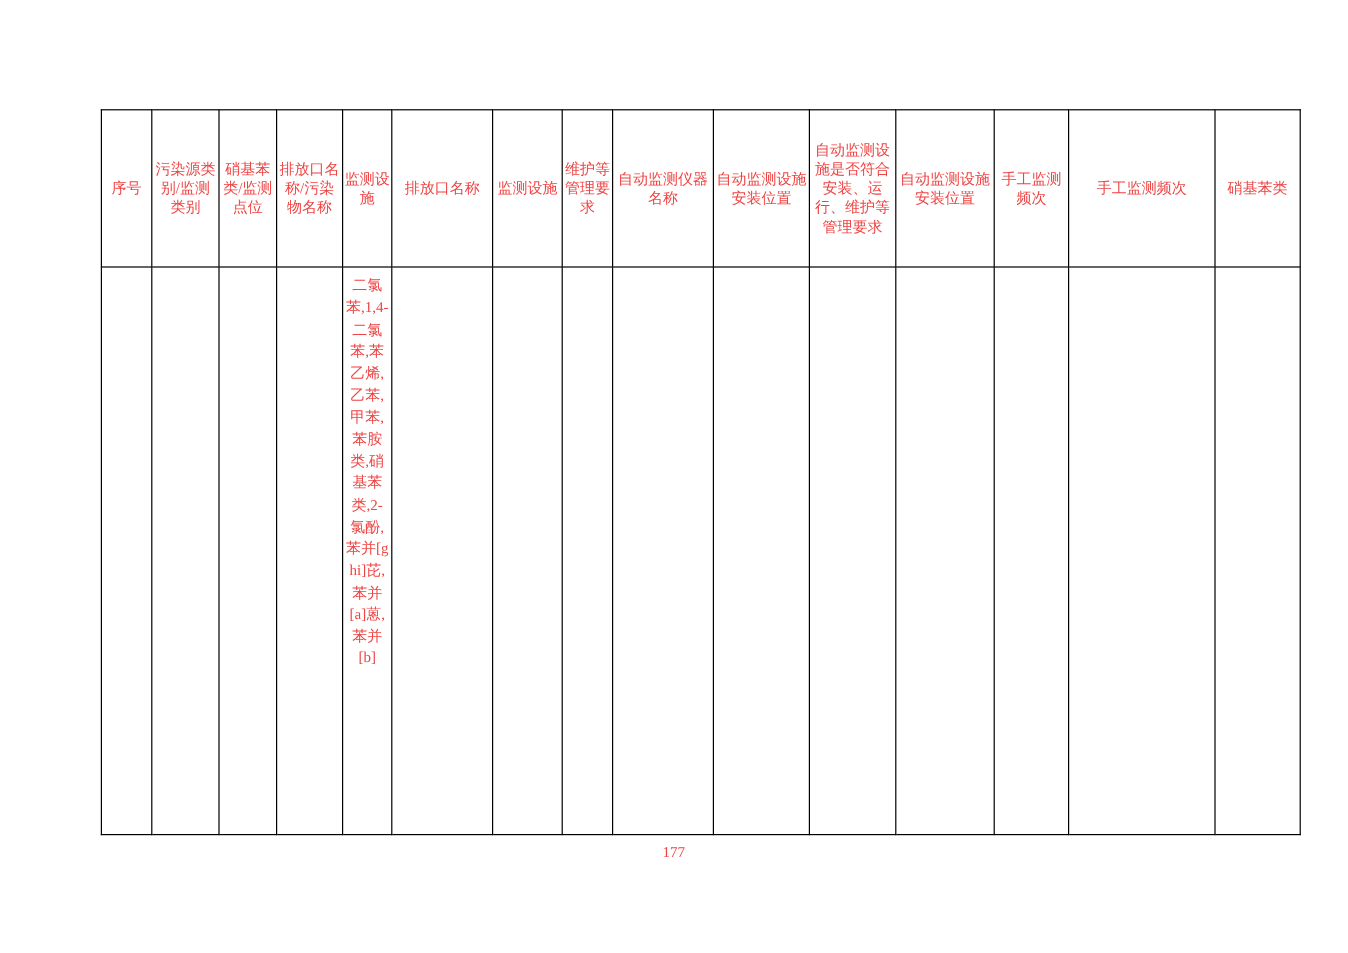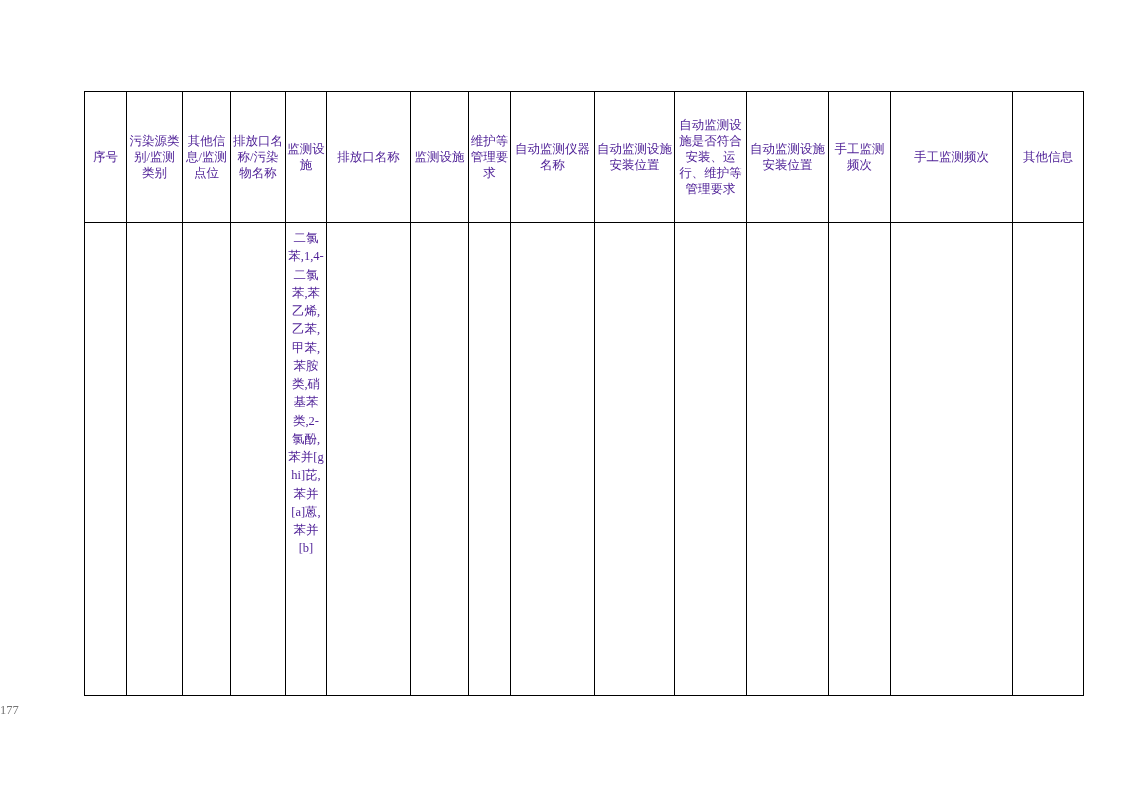--- a/index.html
+++ b/index.html
@@ -31,21 +31,21 @@
     table-layout: fixed;
   }
   table.mon-table th,
   table.mon-table td {
     border: 1px solid #000000;
     vertical-align: middle;
     text-align: center;
     font-size: 12.5px;
     line-height: 1.28;
     padding: 2px 1px;
-    color: #4c1d95;
+    color: #ef4444;
     font-family: "Liberation Serif", "DejaVu Serif", serif;
     word-break: break-all;
   }
   table.mon-table thead th {
     height: 126px;
     font-weight: normal;
   }
   table.mon-table tbody td {
     height: 468px;
     vertical-align: top;
@@ -57,23 +57,23 @@
     word-break: break-all;
     overflow: hidden;
     height: 460px;
     box-sizing: border-box;
   }
   .page-number {
     position: absolute;
     left: 0;
     top: 703px;
     width: 1123px;
-    text-align: left;
+    text-align: center;
     font-size: 12.5px;
-    color: #737373;
+    color: #ef4444;
     font-family: "Liberation Serif", "DejaVu Serif", serif;
   }
   
   col.c0 { width: 42px; }
   col.c1 { width: 56px; }
   col.c2 { width: 48px; }
   col.c3 { width: 55px; }
   col.c4 { width: 41px; }
   col.c5 { width: 84px; }
   col.c6 { width: 58px; }
@@ -107,33 +107,33 @@
         <col class="c10">
           <col class="c11">
           <col class="c12">
           <col class="c13">
           <col class="c14">
       </colgroup>
       <thead>
         <tr>
           <th>序号</th>
           <th>污染源类别/监测类别</th>
-          <th>其他信息/监测点位</th>
+          <th>硝基苯类/监测点位</th>
           <th>排放口名称/污染物名称</th>
           <th>监测设施</th>
           <th>排放口名称</th>
           <th>监测设施</th>
           <th>维护等管理要求</th>
           <th>自动监测仪器名称</th>
           <th>自动监测设施安装位置</th>
           <th>自动监测设施是否符合安装、运行、维护等管理要求</th>
           <th>自动监测设施安装位置</th>
           <th>手工监测频次</th>
           <th>手工监测频次</th>
-          <th>其他信息</th>
+          <th>硝基苯类</th>
         </tr>
       </thead>
       <tbody>
         <tr>
           <td></td>
           <td></td>
           <td></td>
           <td></td>
           <td>
             <div class="cell-content-list">二氯苯,1,4-二氯苯,苯乙烯,乙苯,甲苯,苯胺类,硝基苯类,2-氯酚,苯并[ghi]芘,苯并[a]蒽,苯并[b]</div>

